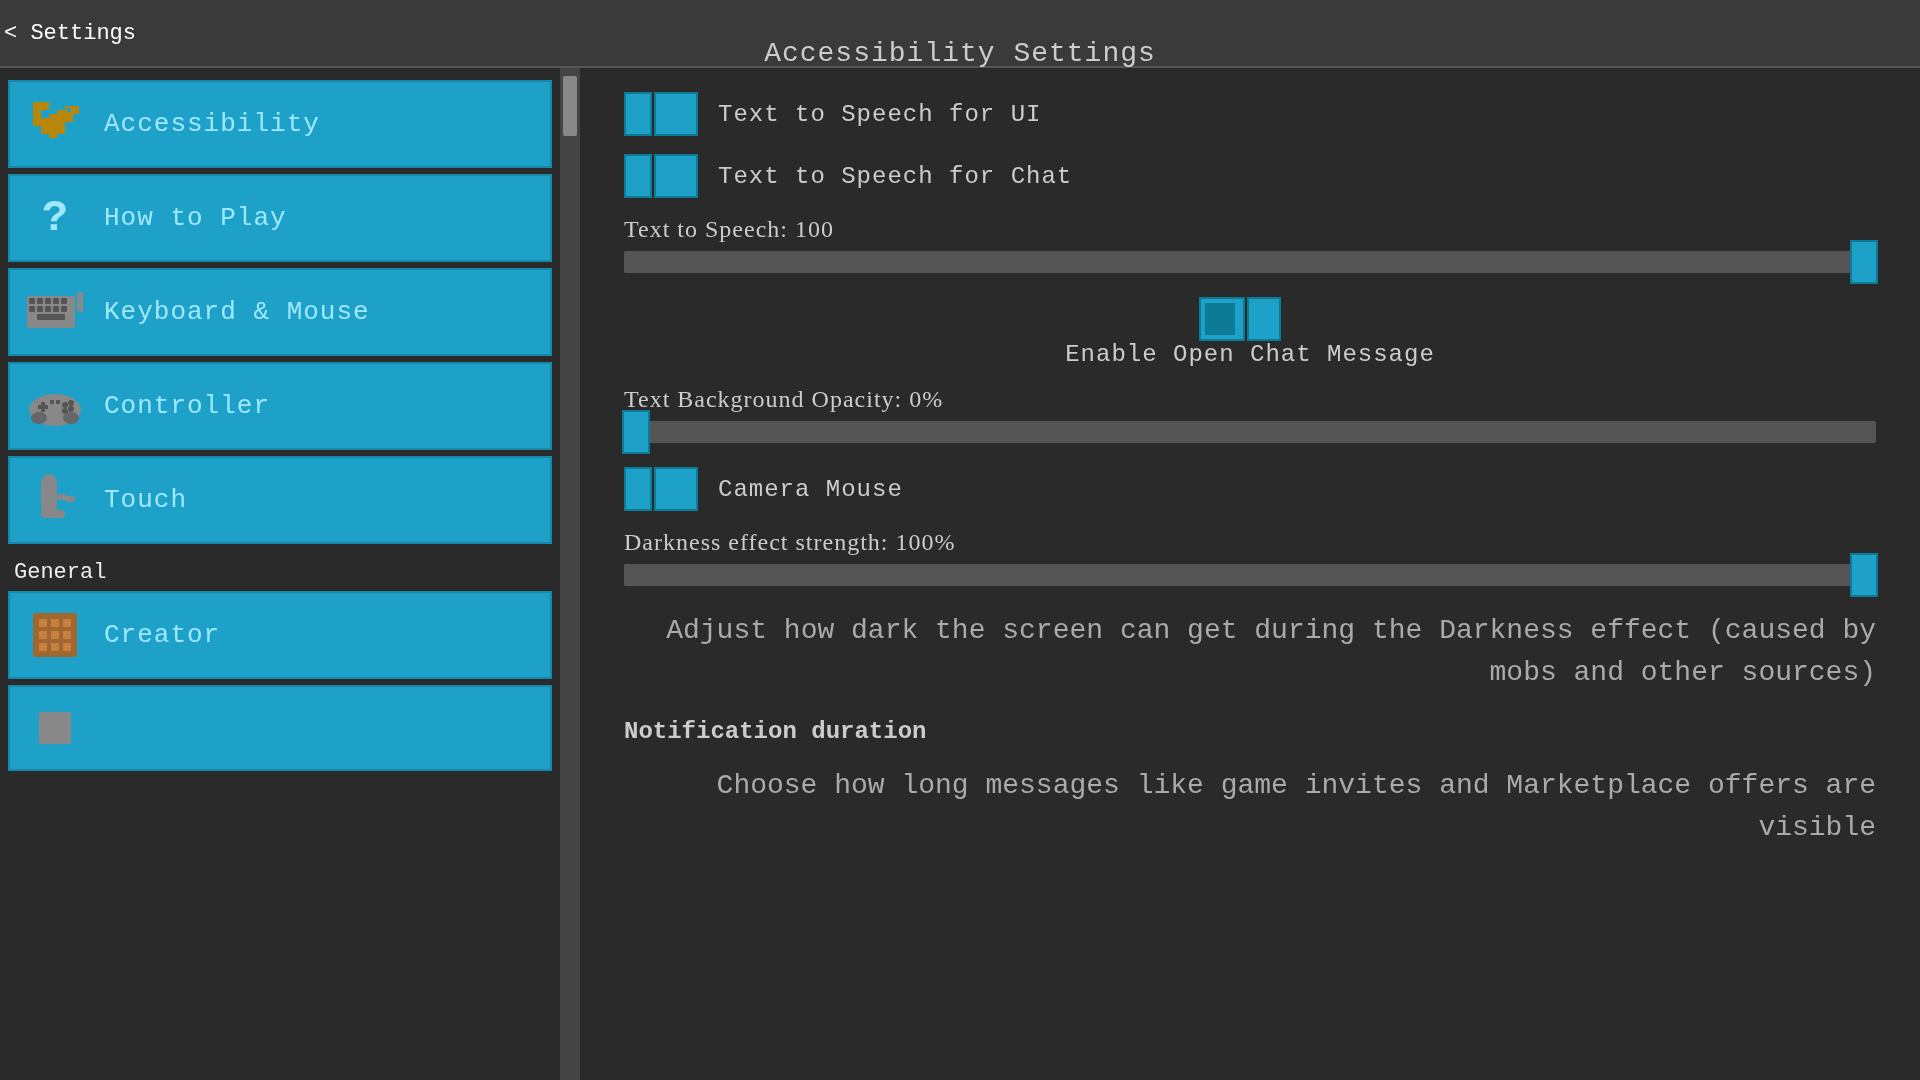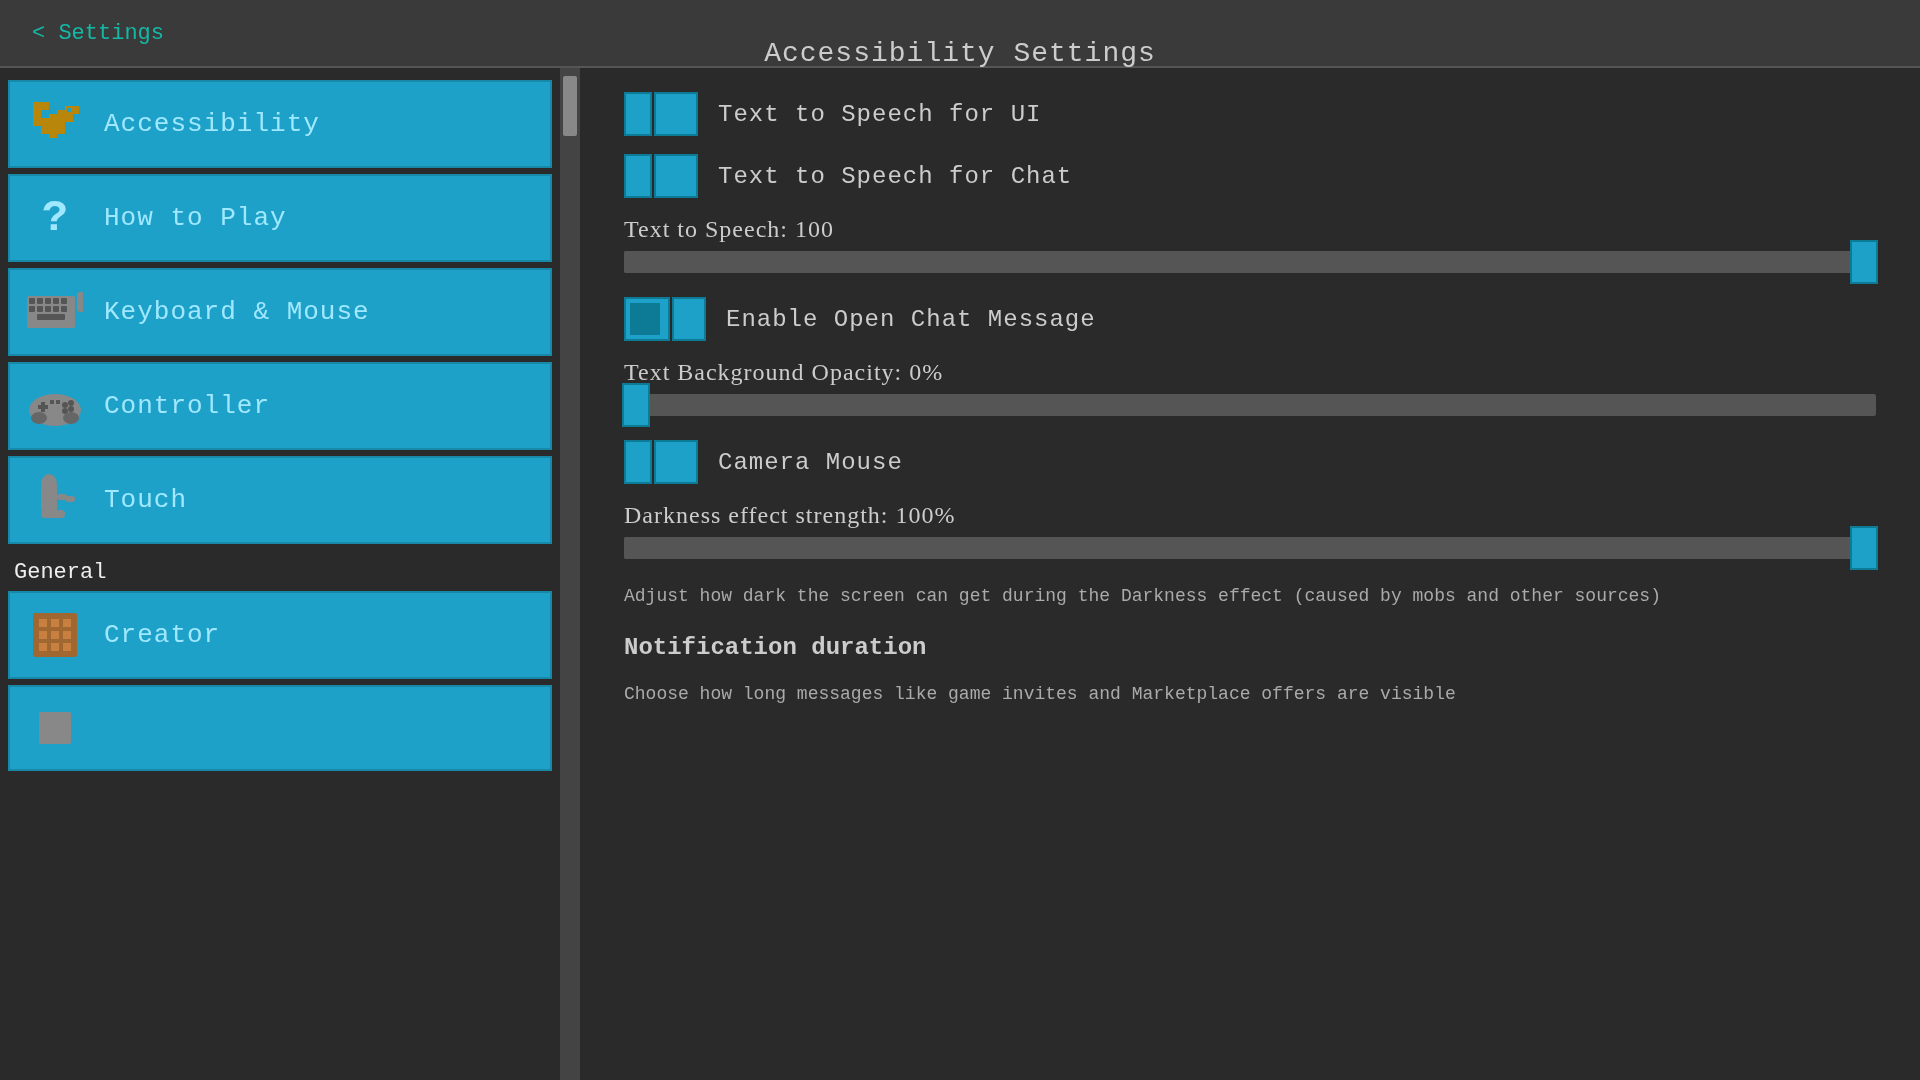--- a/index.html
+++ b/index.html
@@ -18,24 +18,24 @@
       align-items: center;
       justify-content: center;
       background: #3a3a3a;
       height: 68px;
       position: relative;
       border-bottom: 2px solid #555;
     }
 
     .back-button {
       position: absolute;
-      left: 32px;
-      display: flex;
-      align-items: center;
-      color: #14b8a6;
+      left: 4px;
+      display: flex;
+      align-items: center;
+      color: #ffffff;
       font-size: 22px;
       cursor: pointer;
       font-family: 'Courier New', Courier, monospace;
     }
 
     .header-title {
       color: #ccc;
       font-size: 28px;
       font-family: 'Courier New', Courier, monospace;
       letter-spacing: 1px;
@@ -203,24 +203,25 @@
       border: 2px solid #0d7a96;
       position: absolute;
       left: -2px;
       top: 50%;
       transform: translateY(-50%);
       cursor: pointer;
     }
 
     .setting-description {
       color: #aaa;
-      font-size: 18px;
+      font-size: 28px;
       font-family: 'Courier New', Courier, monospace;
       line-height: 1.5;
       margin-bottom: 24px;
+      text-align: right;
     }
 
     .setting-heading {
       color: #ccc;
       font-size: 24px;
       font-family: Liberation Mono, monospace;
       font-weight: bold;
       margin-bottom: 20px;
     }
 
@@ -429,21 +430,21 @@
     <div class="slider-section">
       <div class="slider-title">Text to Speech: 100</div>
       <div class="slider-track-container">
         <div class="slider-track">
           <div class="slider-fill" style="width:100%;"></div>
           <div class="slider-handle"></div>
         </div>
       </div>
     </div>
 
-    <div class="toggle-row" style="margin-bottom:18px;">
+    <div class="toggle-row" style="margin-bottom:18px;flex-direction:column;">
       <div style="display:flex; align-items:center; margin-right:20px;">
         <div style="width:46px; height:44px; background:#1da1c8; border:2px solid #0d7a96; display:flex; align-items:center; padding:4px;">
           <div style="width:30px; height:32px; background:#0d7a96;"></div>
         </div>
         <div style="width:34px; height:44px; background:#1da1c8; border:2px solid #0d7a96; margin-left:2px;"></div>
       </div>
       <span class="toggle-label">Enable Open Chat Message</span>
     </div>
 
     <div class="slider-section">

